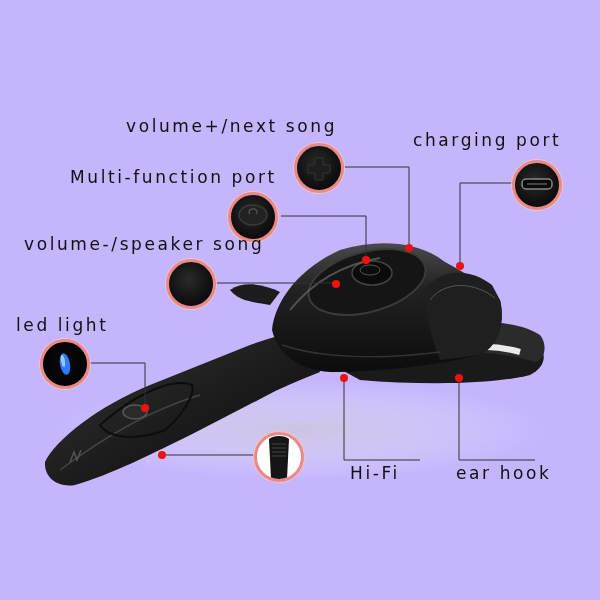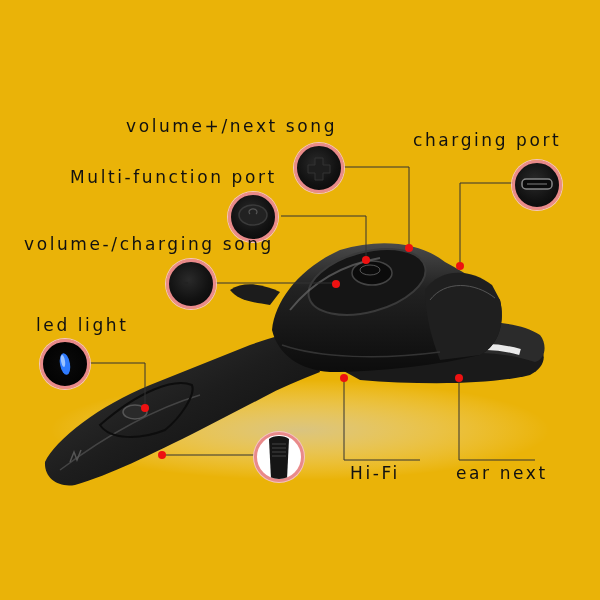--- a/index.html
+++ b/index.html
@@ -1,16 +1,16 @@
 <!DOCTYPE html>
 <html><head>
 <meta charset="utf-8">
 <style>
   html, body { margin: 0; padding: 0; background: #ffffff; }
-  #stage { position: relative; width: 600px; height: 600px; overflow: hidden; background: #eab308; font-family: "DejaVu Sans", sans-serif; }
+  #stage { position: relative; width: 600px; height: 600px; overflow: hidden; background: #c4b5fd; font-family: "DejaVu Sans", sans-serif; }
   .label { position: absolute; color: #111; font-size: 17px; letter-spacing: 2.6px; white-space: nowrap; line-height: 1.15; }
   .callout { position: absolute; width: 44px; height: 44px; border-radius: 50%; background: radial-gradient(circle at 45% 40%, #2a2a2a 0%, #121212 55%, #050505 100%); border: 3px solid #e98a8a; box-shadow: 0 0 0 1px #f4c4c4; overflow: hidden; }
   .dot { position: absolute; width: 8px; height: 8px; border-radius: 50%; background: #ee1111; margin: -4px 0 0 -4px; }
   svg.layer { position: absolute; left: 0; top: 0; }
 </style>
 </head>
 <body>
 
 <div id="stage">
 
@@ -118,17 +118,17 @@
         <line x1="15" y1="13" x2="29" y2="13"></line>
         <line x1="15" y1="17" x2="29" y2="17"></line>
         <line x1="15" y1="21" x2="29" y2="21"></line>
       </g>
     </svg>
   </div>
 
   <span class="label" style="left:126px;top:117px">volume+/next song</span>
   <span class="label" style="left:413px;top:131px">charging port</span>
   <span class="label" style="left:70px;top:168px">Multi-function port</span>
-  <span class="label" style="left:24px;top:235px">volume-/charging song</span>
-  <span class="label" style="left:36px;top:316px">led light</span>
+  <span class="label" style="left:24px;top:235px">volume-/speaker song</span>
+  <span class="label" style="left:16px;top:316px">led light</span>
   <span class="label" style="left:350px;top:464px">Hi-Fi</span>
-  <span class="label" style="left:456px;top:464px">ear next</span>
+  <span class="label" style="left:456px;top:464px">ear hook</span>
 </div>
 
 </body></html>

